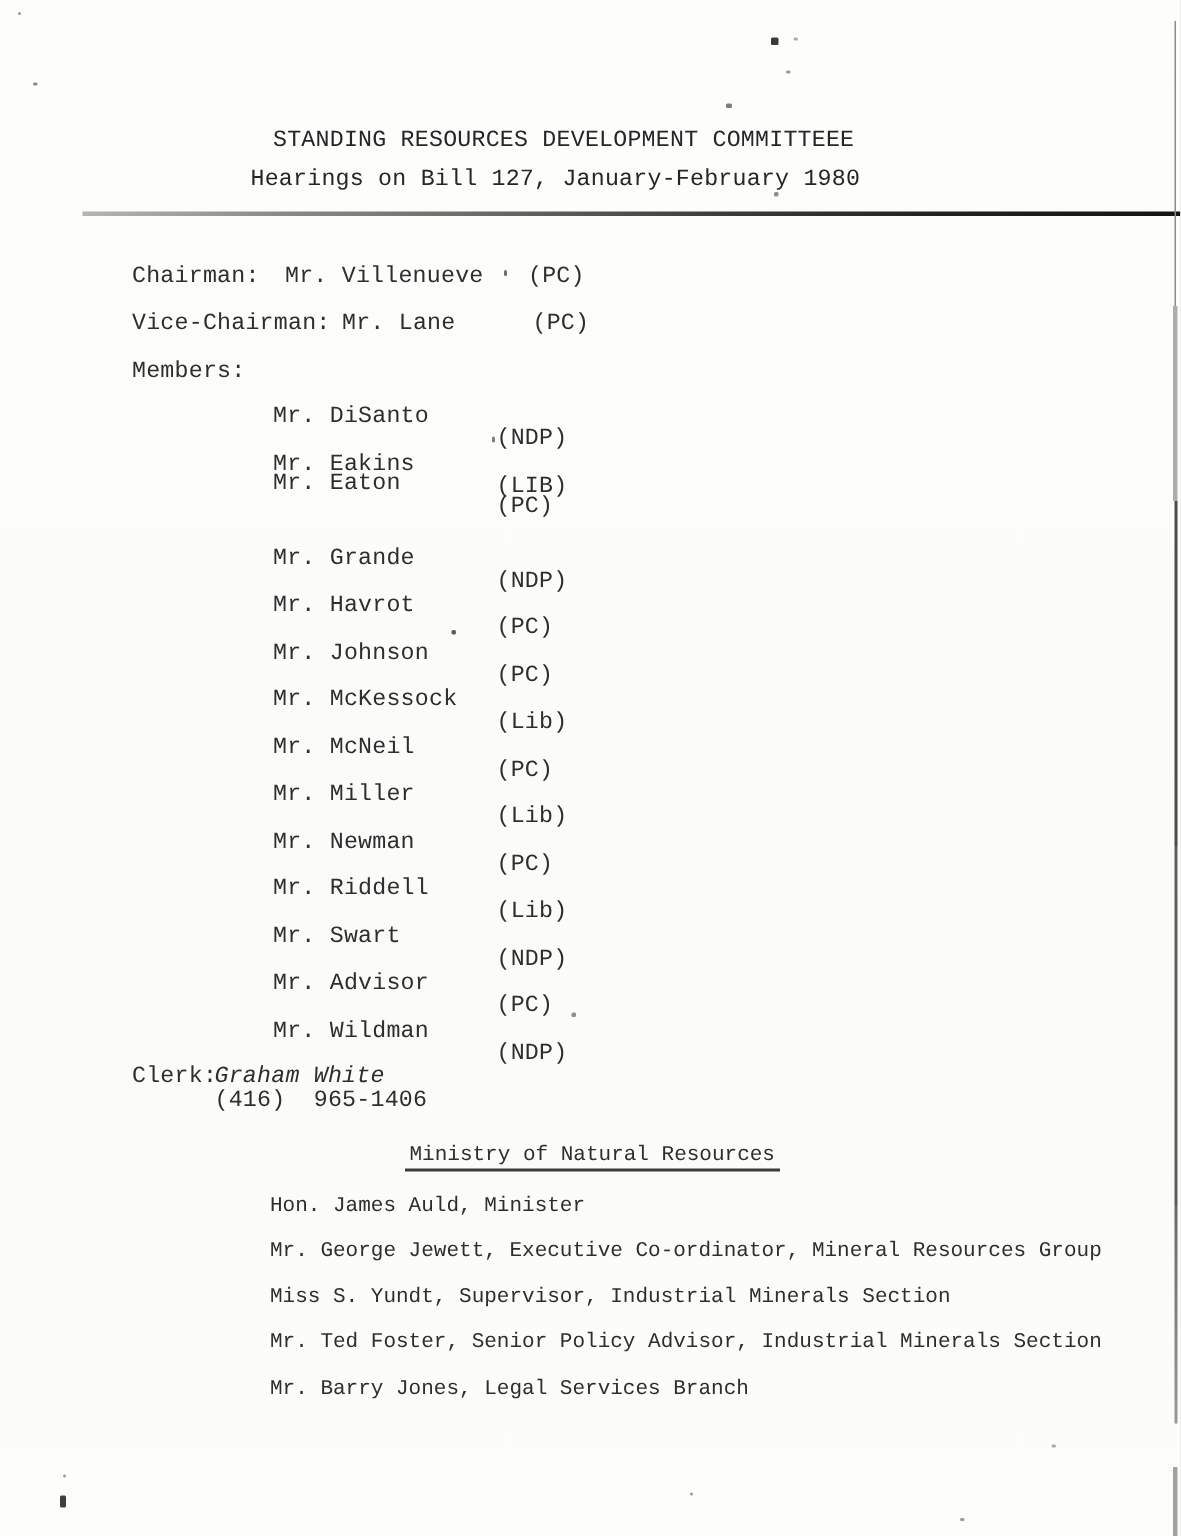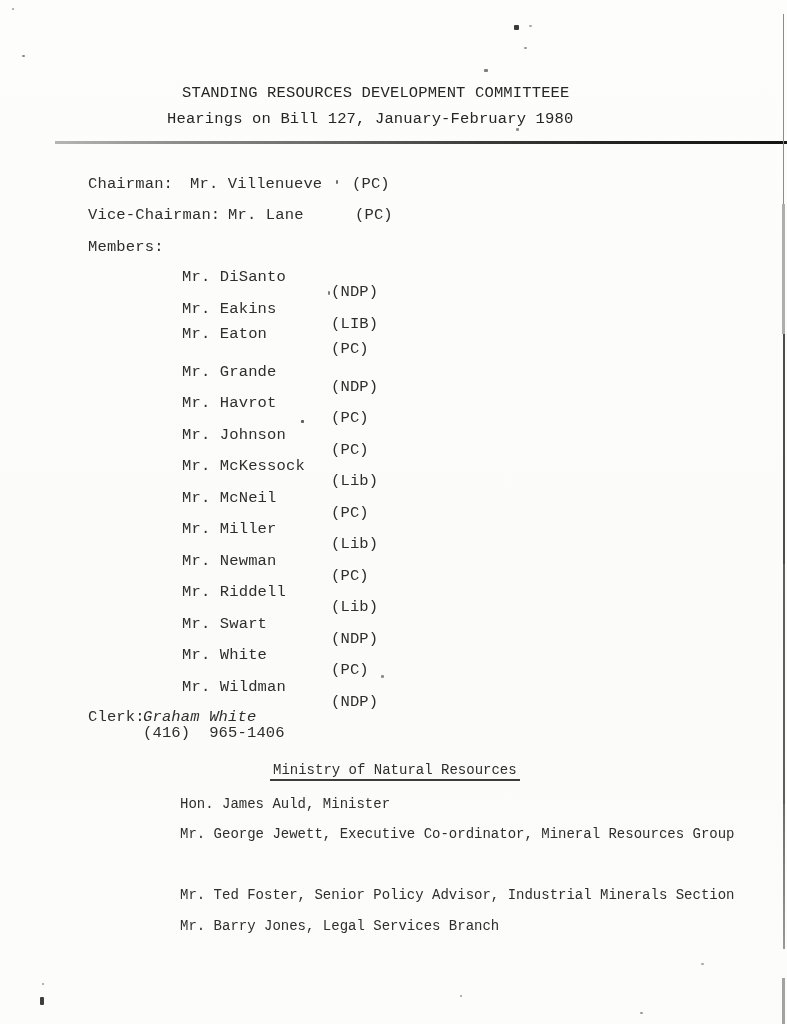--- a/index.html
+++ b/index.html
@@ -50,21 +50,21 @@
   <div class="line t-top" style="left:88px;top:240px;">Members:</div>
 
   <div class="line t-top" style="top:255px;">
     <span class="mname">Mr. DiSanto</span>
     <span class="mparty">(NDP)</span>
   </div>
   <div class="line t-top" style="top:287px;">
     <span class="mname">Mr. Eakins</span>
     <span class="mparty">(LIB)</span>
   </div>
-  <div class="line t-top" style="top:312px;padding-left:44px;">
+  <div class="line t-top" style="top:300px;padding-left:44px;">
     <span class="mname">Mr. Eaton</span>
     <span class="mparty">(PC)</span>
   </div>
   <div class="line t-top" style="top:350px;">
     <span class="mname">Mr. Grande</span>
     <span class="mparty">(NDP)</span>
   </div>
   <div class="line t-top" style="top:381px;">
     <span class="mname">Mr. Havrot</span>
     <span class="mparty">(PC)</span>
@@ -91,36 +91,37 @@
   </div>
   <div class="line t-top" style="top:570px;">
     <span class="mname">Mr. Riddell</span>
     <span class="mparty">(Lib)</span>
   </div>
   <div class="line t-top" style="top:602px;">
     <span class="mname">Mr. Swart</span>
     <span class="mparty">(NDP)</span>
   </div>
   <div class="line t-top" style="top:633px;">
-    <span class="mname">Mr. White</span>
+    <span class="mname">Mr. Advisor</span>
     <span class="mparty">(PC)</span>
   </div>
   <div class="line t-top" style="top:665px;">
     <span class="mname">Mr. Wildman</span>
     <span class="mparty">(NDP)</span>
   </div>
 
   <div class="line t-top" style="left:88px;top:710px;">Clerk:</div>
   <div class="line t-top" style="left:143px;top:710px;font-style:italic;">Graham White</div>
   <div class="line t-top" style="left:143px;top:726px;">(416)  965-1406</div>
 
   <div class="line t-bot ministry-heading" style="left:270px;top:763px;">Ministry of Natural Resources</div>
 
   <div class="line t-bot" style="left:180px;top:797px;">Hon. James Auld, Minister</div>
   <div class="line t-bot" style="left:180px;top:827px;">Mr. George Jewett, Executive Co-ordinator, Mineral Resources Group</div>
+  <div class="line t-bot" style="left:180px;top:858px;">Miss S. Yundt, Supervisor, Industrial Minerals Section</div>
   <div class="line t-bot" style="left:180px;top:919px;">Mr. Barry Jones, Legal Services Branch</div>
   <div class="line t-bot" style="left:180px;top:888px;">Mr. Ted Foster, Senior Policy Advisor, Industrial Minerals Section</div>
 
   <div class="vline" style="left:783px;top:14px;width:1px;height:190px;background:#8c8c8a;"></div>
   <div class="vline" style="left:782px;top:204px;width:3px;height:130px;background:#aeaeac;"></div>
   <div class="vline" style="left:783px;top:334px;width:2px;height:230px;background:#4c4c4a;"></div>
   <div class="vline" style="left:783px;top:564px;width:2px;height:240px;background:#5e5e5c;"></div>
   <div class="vline" style="left:783px;top:804px;width:2px;height:145px;background:linear-gradient(180deg,#6a6a68,#999997);"></div>
   <div class="vline" style="left:782px;top:978px;width:3px;height:46px;background:#a2a2a0;"></div>
 

